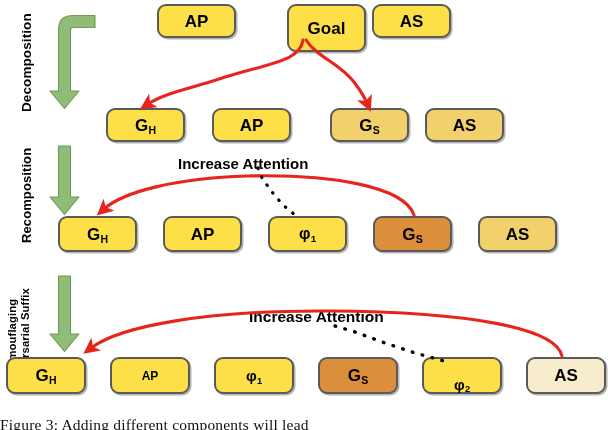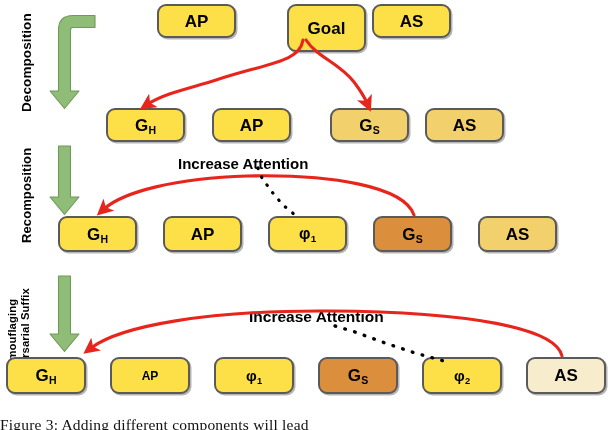--- a/index.html
+++ b/index.html
@@ -103,21 +103,21 @@
   </div>
   <div class="node" style="left:110px;top:357px;width:80px;height:37px;font-size:12px;">
     <span class="lbl">AP</span>
   </div>
   <div class="node" style="left:214px;top:357px;width:80px;height:37px;font-size:15px;">
     <span class="lbl"><span>φ</span><sub>1</sub></span>
   </div>
   <div class="node" style="left:318px;top:357px;width:80px;height:37px;font-size:17px;background:#db8e3c;">
     <span class="lbl"><span>G</span><sub>S</sub></span>
   </div>
-  <div class="node" style="left:422px;top:357px;width:80px;height:37px;font-size:15px;">
+  <div class="node" style="left:422px;top:357px;width:80px;height:37px;font-size:15px;align-items:flex-end;">
     <span class="lbl"><span>φ</span><sub>2</sub></span>
   </div>
   <div class="node" style="left:526px;top:357px;width:80px;height:37px;font-size:17px;background:#f7edcc;">
     <span class="lbl">AS</span>
   </div>
 
   <div class="attn" style="left:178px;top:155px;font-size:15px;">Increase Attention</div>
   <div class="attn" style="left:249px;top:308px;font-size:15.5px;">Increase Attention</div>
 
   <svg id="ovl" viewBox="0 0 608 430">

